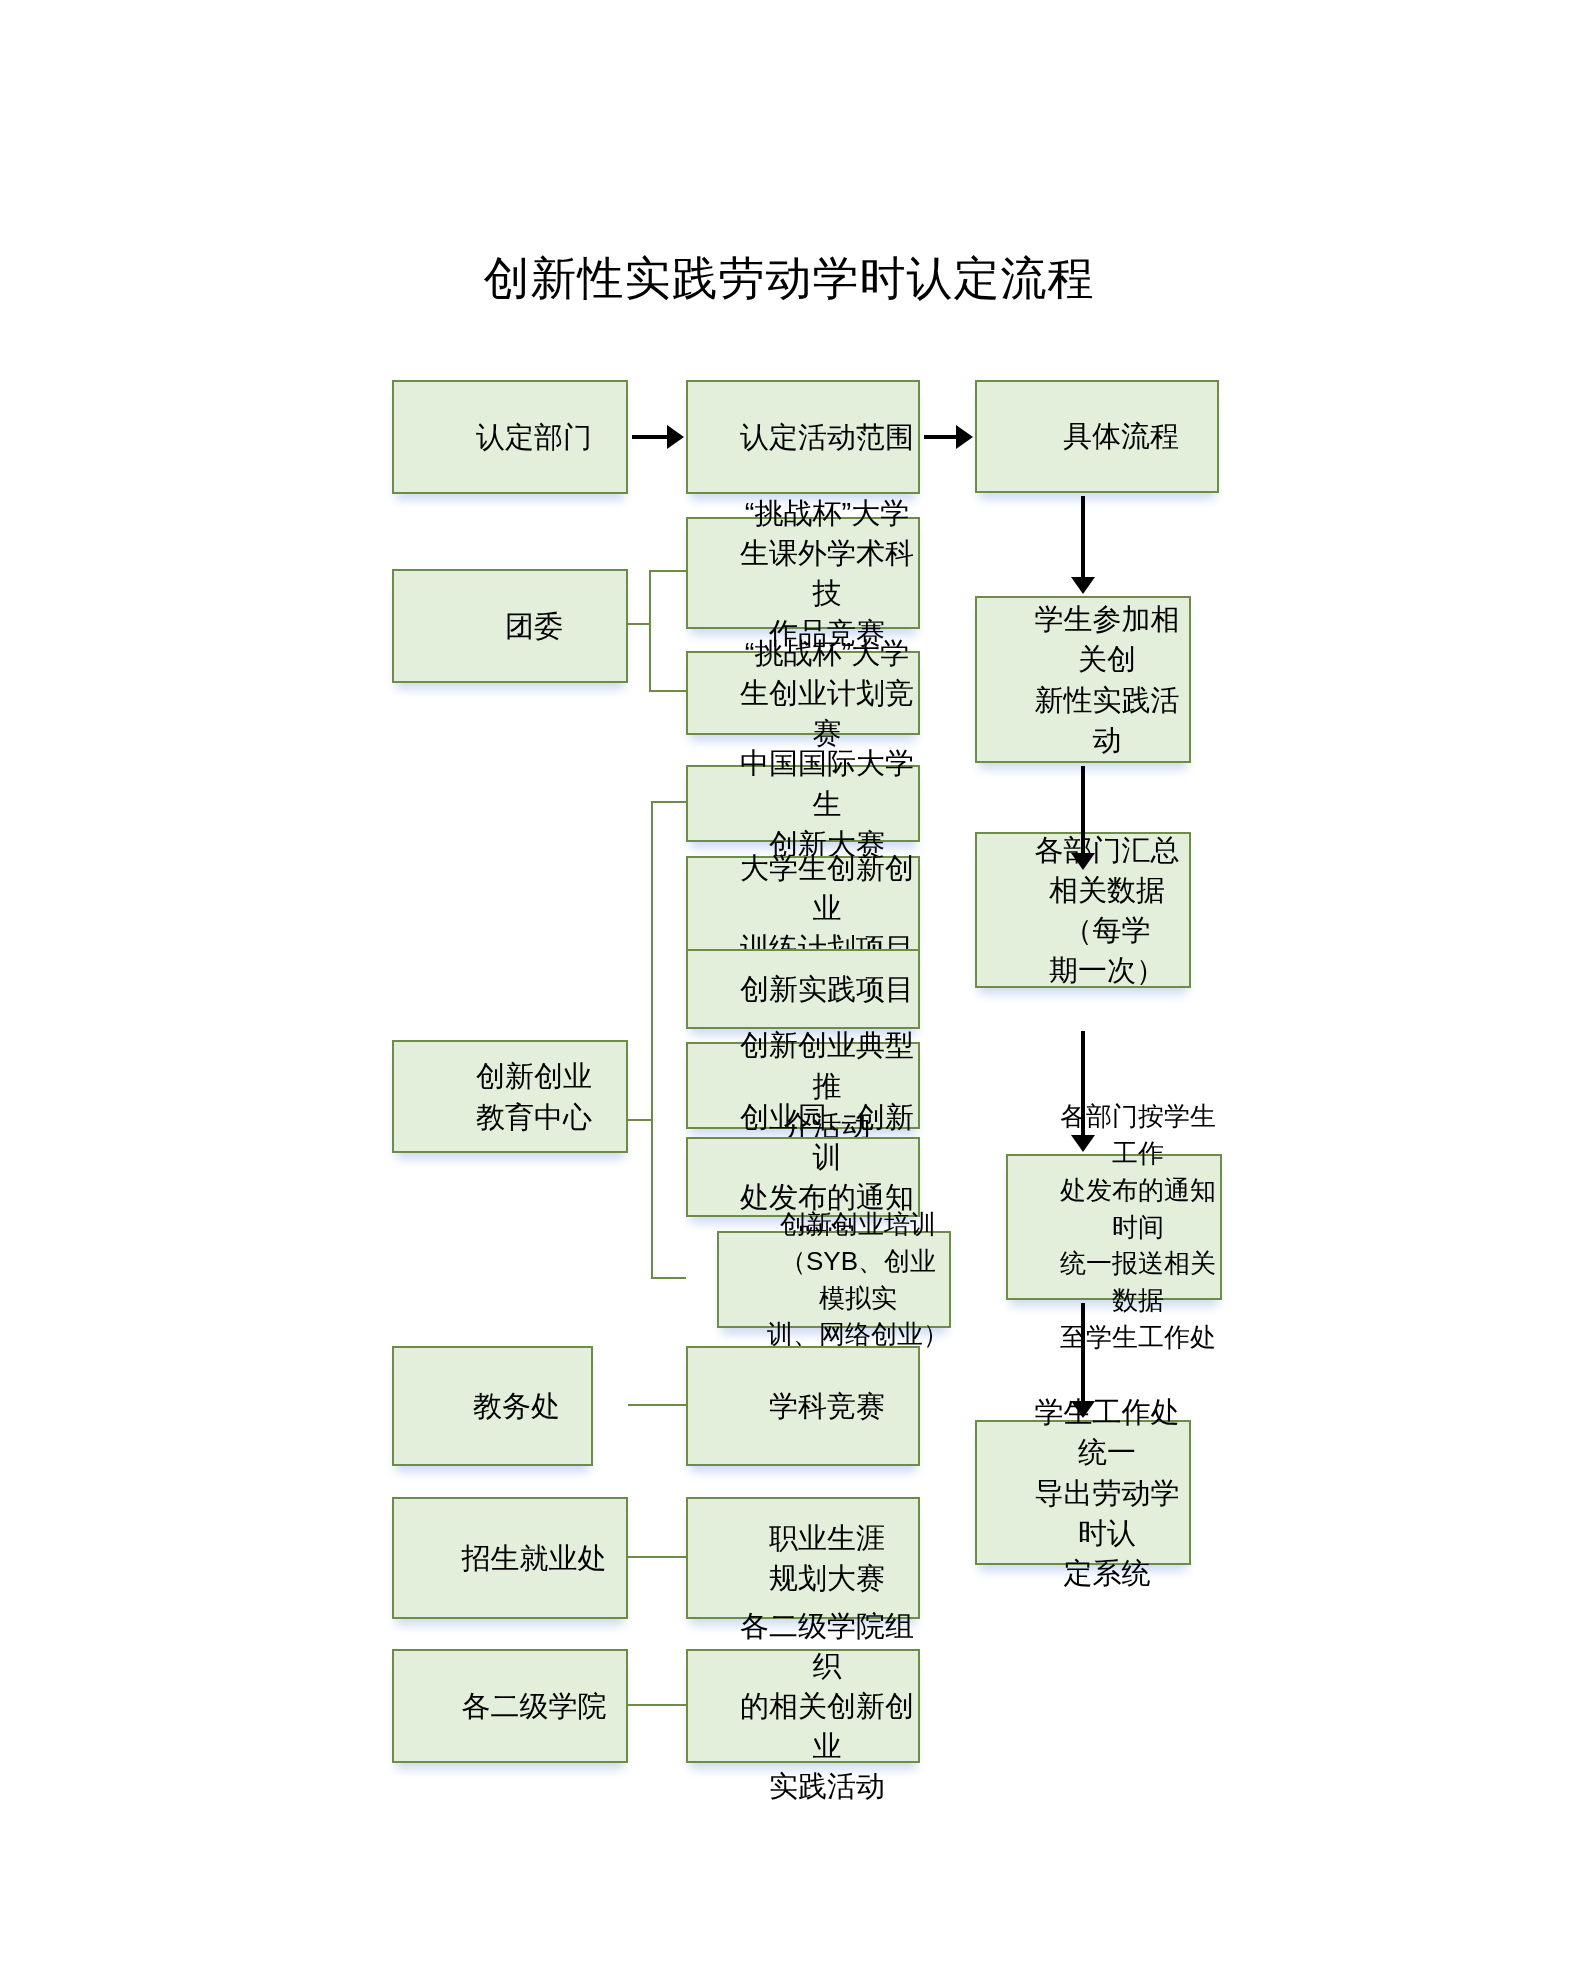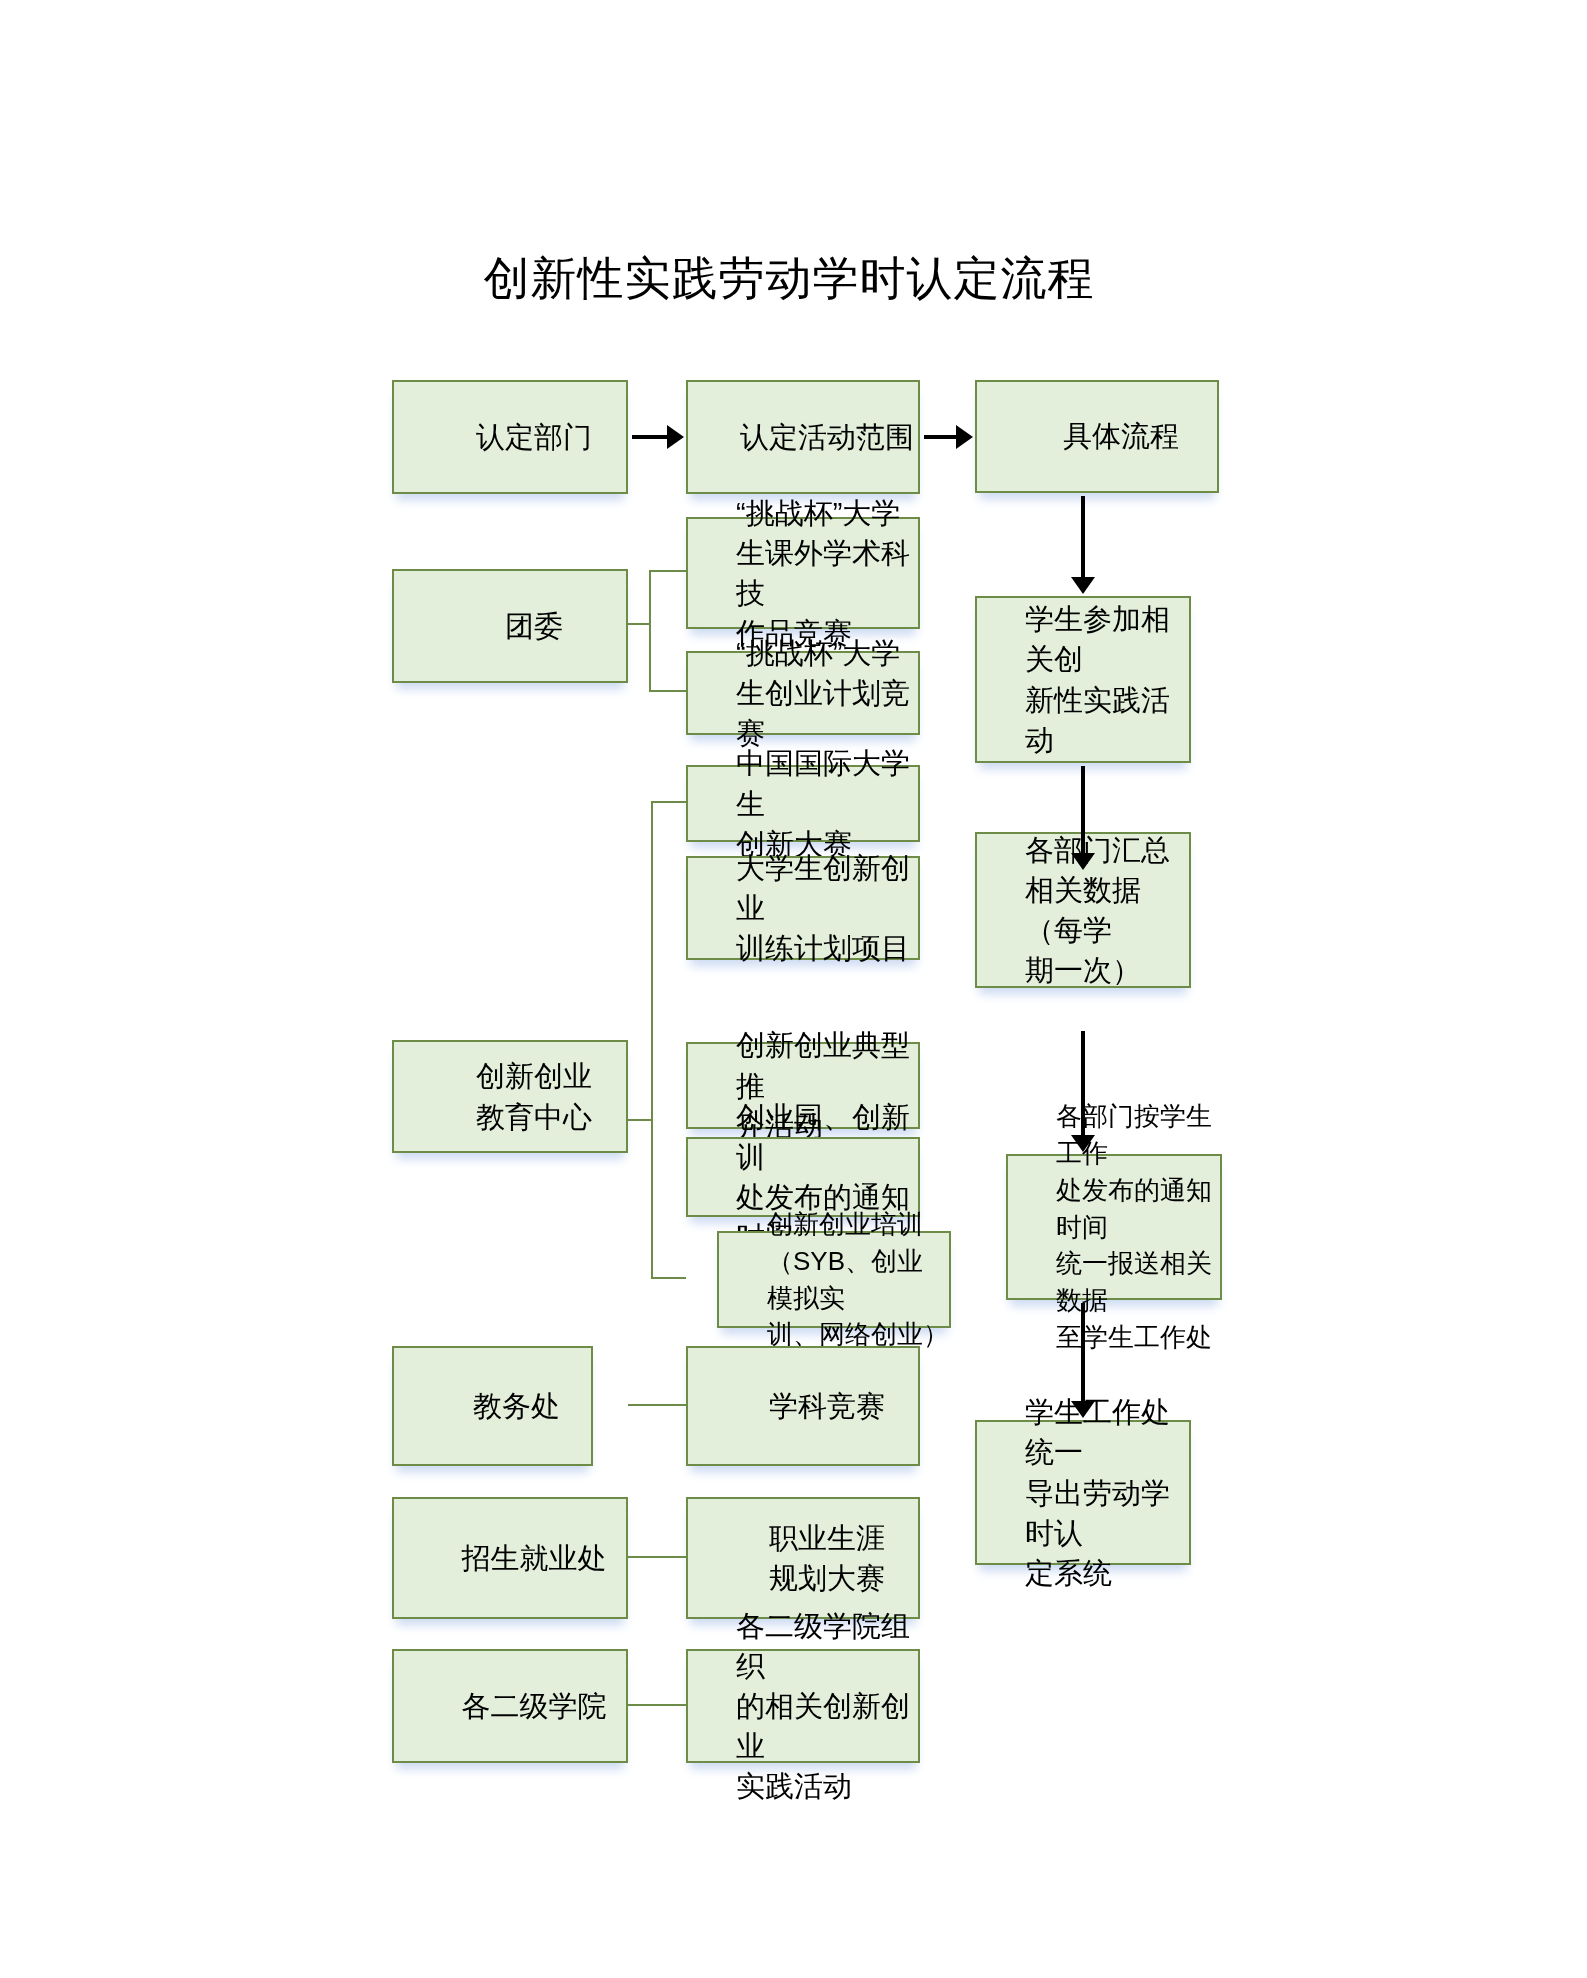--- a/index.html
+++ b/index.html
@@ -30,21 +30,21 @@
   }
   .node{
     position:absolute;
     box-sizing:border-box;
     background:var(--box-fill);
     border:2px solid var(--box-border);
     color:var(--text);
     display:flex;
     align-items:center;
     justify-content:center;
-    text-align:left;
+    text-align:center;
     white-space:pre-line;
     font-size:29px;
     line-height:1.38;
     box-shadow:0 10px 10px -4px var(--shadow);
     padding-left:48px;
   }
   .node.small{font-size:26px;line-height:1.42;margin-left:31px;}
   .cline{
     position:absolute;
     background:var(--connector);
@@ -85,20 +85,21 @@
   <div class="node" style="left:686px;top:517px;width:234px;height:112px">“挑战杯”大学
 生课外学术科技
 作品竞赛</div>
   <div class="node" style="left:686px;top:651px;width:234px;height:84px">“挑战杯”大学
 生创业计划竞赛</div>
 
   <div class="node" style="left:686px;top:765px;width:234px;height:77px">中国国际大学生
 创新大赛</div>
   <div class="node" style="left:686px;top:856px;width:234px;height:104px">大学生创新创业
 训练计划项目</div>
+  <div class="node" style="left:686px;top:949px;width:234px;height:80px">创新实践项目</div>
   <div class="node" style="left:686px;top:1042px;width:234px;height:87px">创新创业典型推
 介活动</div>
   <div class="node" style="left:686px;top:1137px;width:234px;height:80px">创业园、创新训
 处发布的通知时间</div>
   <div class="node small" style="left:686px;top:1231px;width:234px;height:97px">创新创业培训
 （SYB、创业模拟实
 训、网络创业）</div>
   <div class="node" style="left:392px;top:1040px;width:236px;height:113px">创新创业
 教育中心</div>
 

